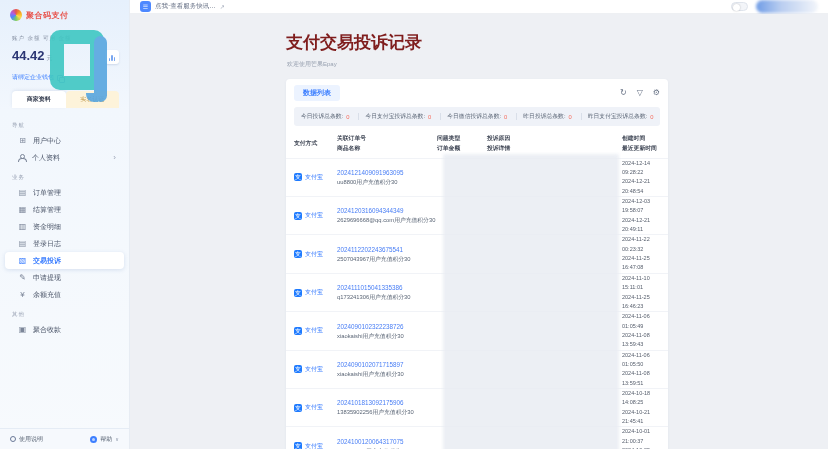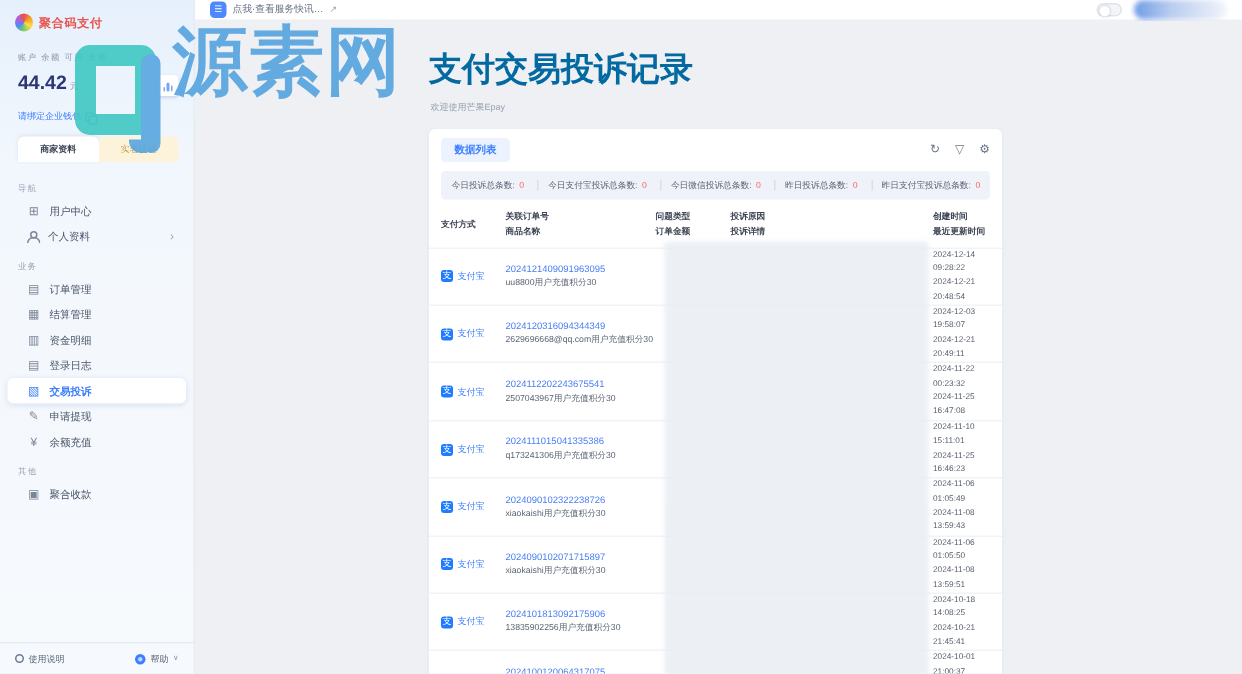--- a/index.html
+++ b/index.html
@@ -54,21 +54,21 @@
   .notice-ic span { color:#fff; font-size:6px; line-height:1; }
   .notice-txt { font-size:6.5px; color:#667085; }
   .notice-ext { font-size:6px; color:#9aa3b5; }
   .top-right { margin-left:auto; display:flex; align-items:center; gap:8px; }
   .toggle { width:17px; height:9px; border-radius:5px; background:#f3f5f9; border:1px solid #dfe4ec; position:relative; cursor:pointer; }
   .toggle::after { content:""; position:absolute; left:1px; top:0.5px; width:7px; height:7px; border-radius:50%; background:#fff; box-shadow:0 0 2px rgba(0,0,0,.25); }
   .user-pill { width:62px; height:13px; border-radius:7px; background:linear-gradient(90deg,#6f9ce6,#b9cdf0 40%,#f2f5fa); filter:blur(1.6px); cursor:pointer; }
 
   .content { flex:1; position:relative; background:#eef0f4; }
   .col { margin-left:156px; width:382px; padding-top:17px; }
-  .page-title { font-size:22px; font-weight:bold; color:#0369a1; }
+  .page-title { font-size:17px; font-weight:bold; color:#7f1d1d; }
   .page-sub { font-size:6px; color:#98a1b0; margin-top:6px; margin-left:1px; }
 
   .card { margin-top:10px; background:#fff; border-radius:4px; box-shadow:0 1px 3px rgba(90,110,150,.08); padding-bottom:0; }
   .card-head { display:flex; align-items:center; padding:6px 8px 4px 8px; }
   .chip { background:#ecf3ff; color:#3d7fff; font-size:7px; font-weight:bold; padding:3px 9px; border-radius:3px; }
   .head-ic { margin-left:auto; display:flex; align-items:center; gap:10px; }
   .head-ic span { font-size:8px; color:#6b7588; cursor:pointer; line-height:1; }
   .stats { margin:2px 8px 0 8px; background:#eff2f8; border-radius:3px; padding:5px 7px; display:flex; align-items:center; white-space:nowrap; overflow:hidden; }
   .stat { font-size:5.8px; color:#5a6575; display:flex; align-items:center; }
   .stat b { color:#f56c5d; font-weight:normal; margin:0 3px 0 3px; }
@@ -364,14 +364,13 @@
 
       </section>
     </div>
 
   </main>
 </div>
 
 <div class="wm">
   <div class="wm-g"></div>
   <div class="wm-j"></div>
-  <div class="wm-text">源素网</div>
 </div>
 
 </body></html>

